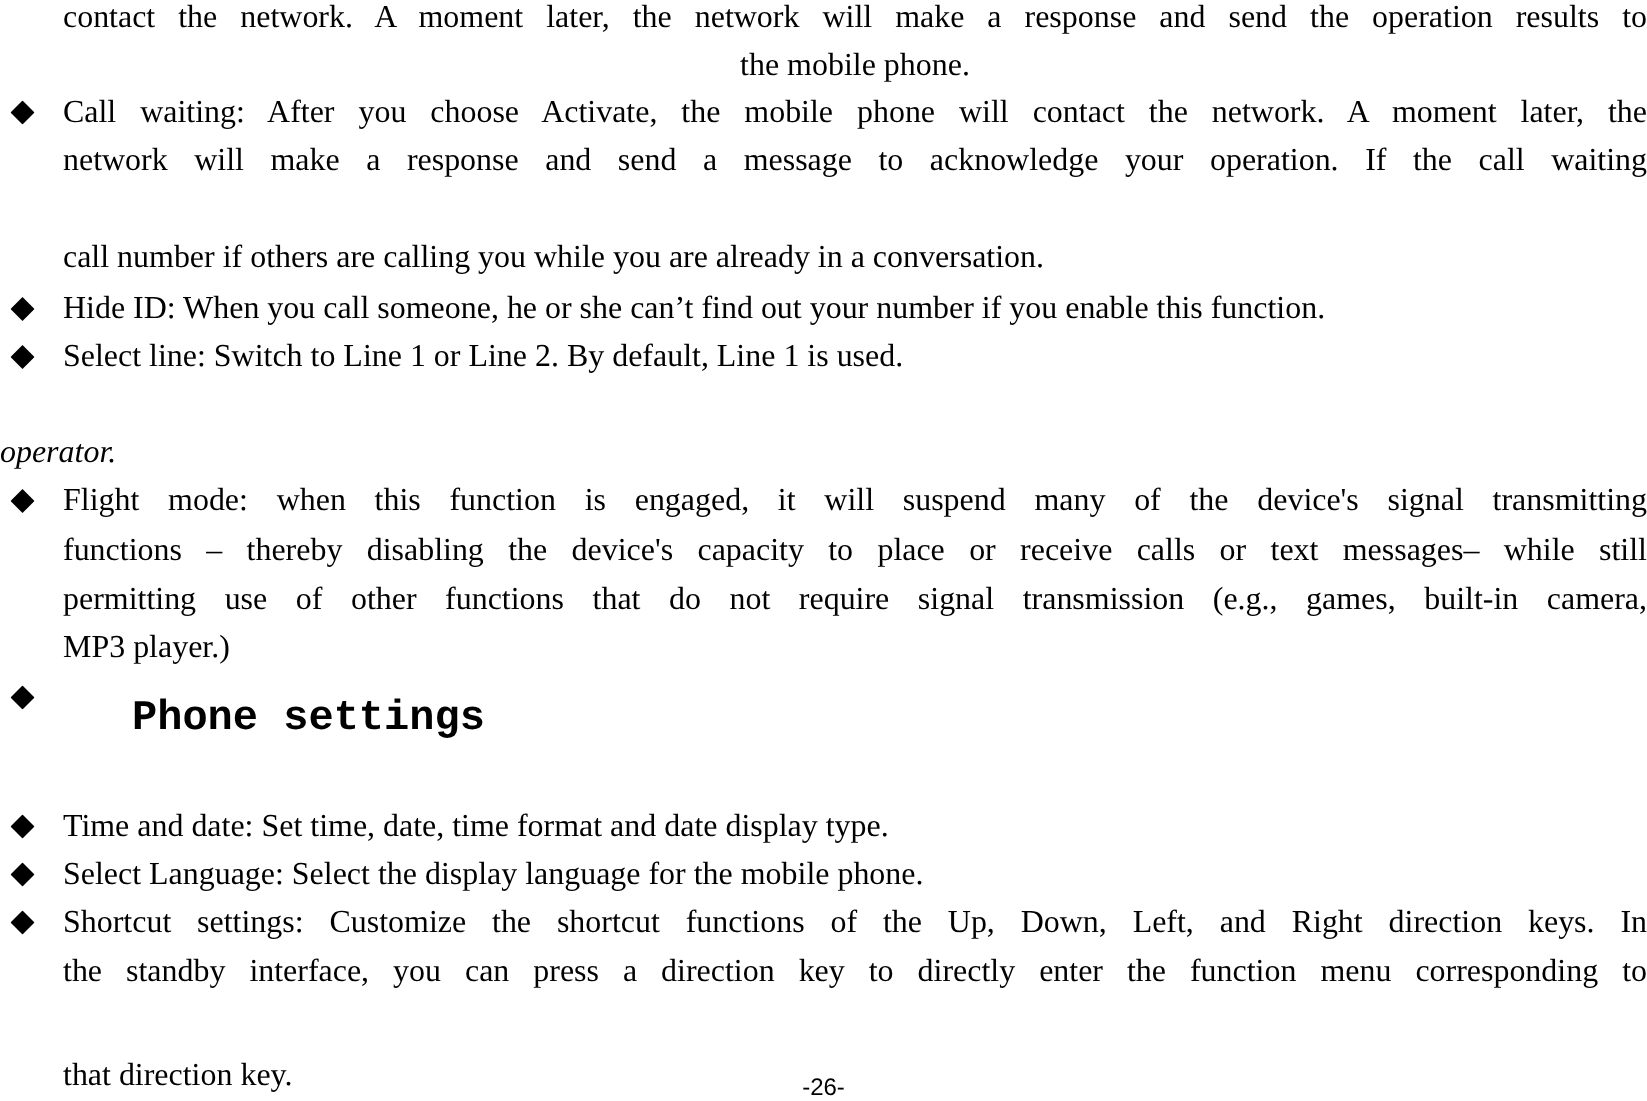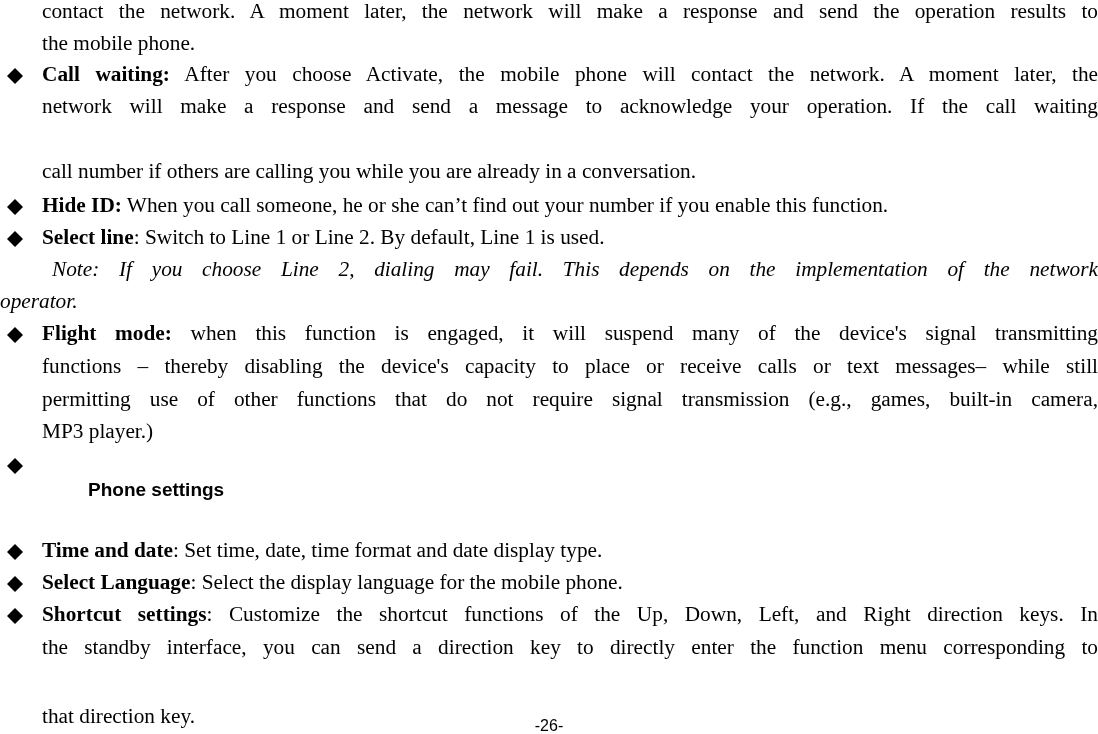--- a/index.html
+++ b/index.html
@@ -37,49 +37,49 @@
     .bullet {
       position: absolute;
       left: 3px;
       width: 24px;
       height: 32px;
       line-height: 32px;
       font-size: 20px;
       text-align: center;
     }
     .bullet svg { vertical-align: middle; }
-    b { font-weight: bold; }
+    b { font-weight: normal; }
     .italic { font-style: italic; }
     .heading {
       position: absolute;
       left: 88px;
-      top: 474px;
-      font-family: Liberation Sans, sans-serif;
+      top: 464px;
+      font-family: Liberation Mono, monospace;
       font-weight: bold;
-      font-size: 19px;
+      font-size: 28px;
       line-height: 32px;
     }
     .footer {
       position: absolute;
       left: 0;
       width: 1098px;
       top: 717px;
       text-align: center;
       font-family: "Liberation Sans", sans-serif;
       font-size: 16px;
       line-height: 18px;
     }
   </style>
 </head>
 <body>
 
 <div class="page">
 
   <div class="line justify" style="top:-5px;">contact the network. A moment later, the network will make a response and send the operation results to</div>
-  <div class="line" style="top:27px;">the mobile phone.</div>
+  <div class="line" style="top:27px;text-align:center;">the mobile phone.</div>
 
   <div class="bullet" style="top:58px;">
     <svg width="16" height="16" viewBox="0 0 16 16">
         <polygon points="8,0 16,8 8,16 0,8" fill="#000"></polygon>
       </svg>
   </div>
   <div class="line justify" style="top:58px;"><b>Call waiting:</b><span> After you choose Activate, the mobile phone will contact the network. A moment later, the</span></div>
   <div class="line justify" style="top:90px;">network will make a response and send a message to acknowledge your operation. If the call waiting</div>
   <div class="line" style="top:155px;">call number if others are calling you while you are already in a conversation.</div>
 
@@ -90,21 +90,20 @@
   </div>
   <div class="line" style="top:189px;"><b>Hide ID:</b><span> When you call someone, he or she can’t find out your number if you enable this function.</span></div>
 
   <div class="bullet" style="top:221px;">
     <svg width="16" height="16" viewBox="0 0 16 16">
         <polygon points="8,0 16,8 8,16 0,8" fill="#000"></polygon>
       </svg>
   </div>
   <div class="line" style="top:221px;"><b>Select line</b><span>: Switch to Line 1 or Line 2. By default, Line 1 is used.</span></div>
 
-  <div class="line justify italic" style="top:253px; left:52px; width:1046px;">Note: If you choose Line 2, dialing may fail. This depends on the implementation of the network</div>
   <div class="line italic" style="top:285px; left:0px;">operator.</div>
 
   <div class="bullet" style="top:317px;">
     <svg width="16" height="16" viewBox="0 0 16 16">
         <polygon points="8,0 16,8 8,16 0,8" fill="#000"></polygon>
       </svg>
   </div>
   <div class="line justify" style="top:317px;"><b>Flight mode:</b><span> when this function is engaged, it will suspend many of the device's signal transmitting</span></div>
   <div class="line justify" style="top:350px;">functions – thereby disabling the device's capacity to place or receive calls or text messages– while still</div>
   <div class="line justify" style="top:383px;">permitting use of other functions that do not require signal transmission (e.g., games, built-in camera,</div>
@@ -131,17 +130,17 @@
       </svg>
   </div>
   <div class="line" style="top:566px;"><b>Select Language</b><span>: Select the display language for the mobile phone.</span></div>
 
   <div class="bullet" style="top:598px;">
     <svg width="16" height="16" viewBox="0 0 16 16">
         <polygon points="8,0 16,8 8,16 0,8" fill="#000"></polygon>
       </svg>
   </div>
   <div class="line justify" style="top:598px;"><b>Shortcut settings</b><span>: Customize the shortcut functions of the Up, Down, Left, and Right direction keys. In</span></div>
-  <div class="line justify" style="top:631px;">the standby interface, you can send a direction key to directly enter the function menu corresponding to</div>
+  <div class="line justify" style="top:631px;">the standby interface, you can press a direction key to directly enter the function menu corresponding to</div>
   <div class="line" style="top:700px;">that direction key.</div>
 
   <div class="footer">-26-</div>
 </div>
 
 </body></html>

